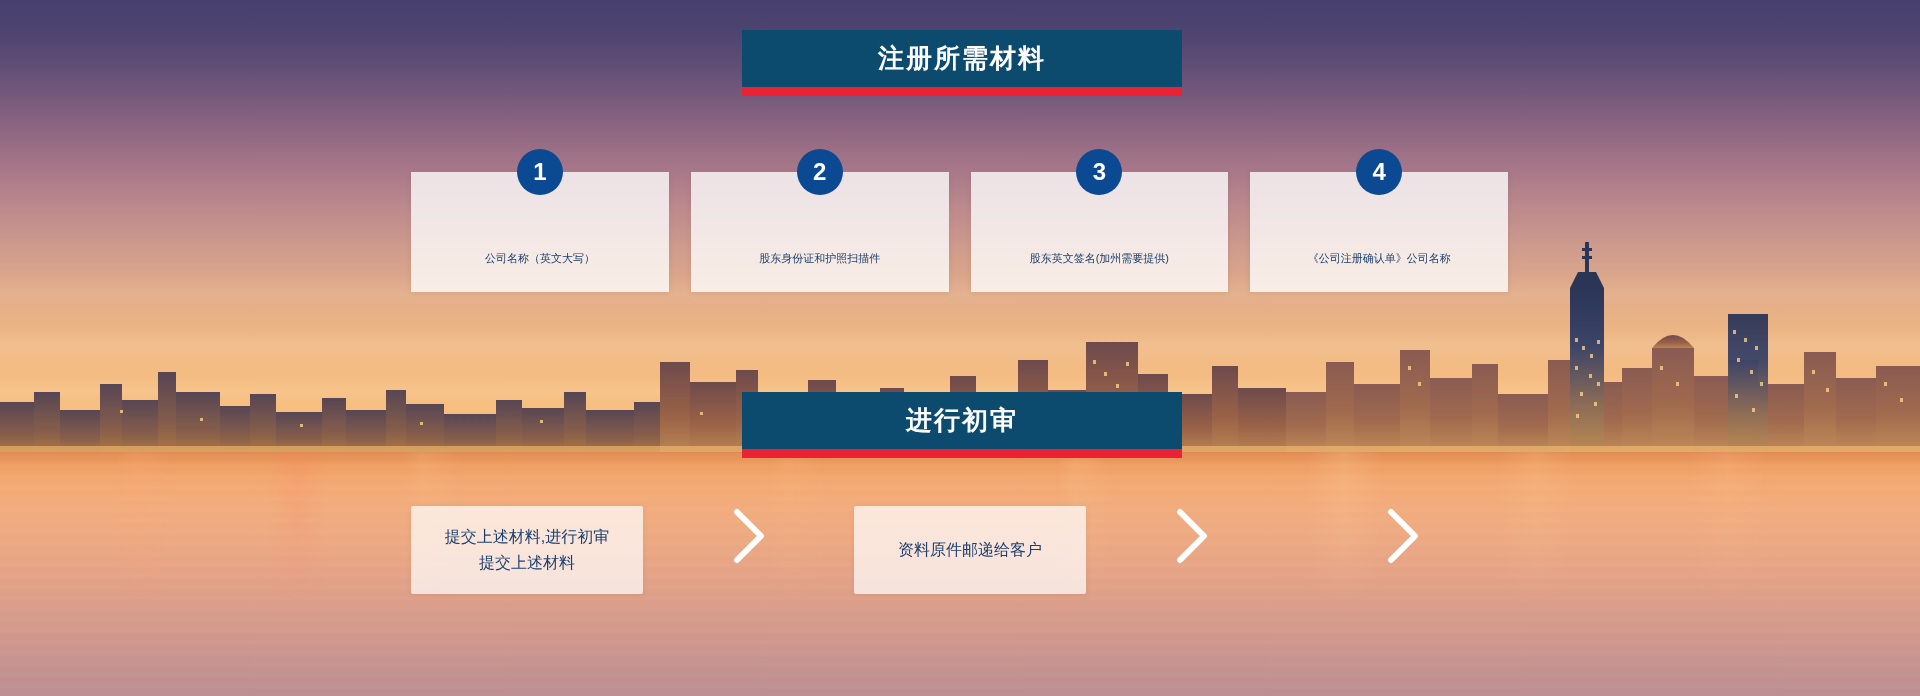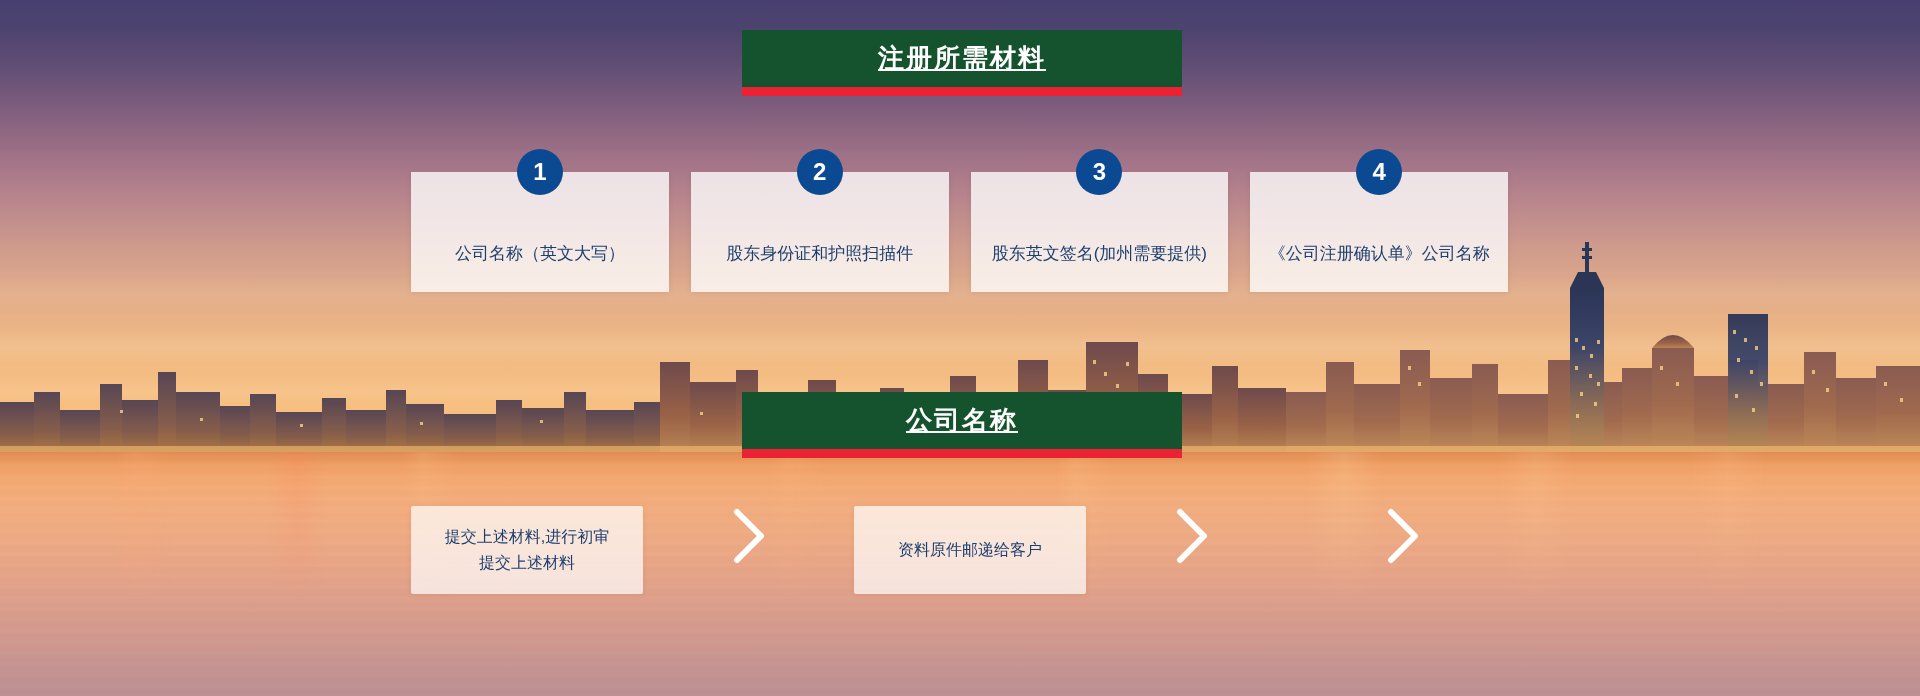--- a/index.html
+++ b/index.html
@@ -117,27 +117,26 @@
   }
   .skyline svg { display: block; width: 1920px; height: 210px; }
 
   
   .banner {
     position: absolute;
     color: #ffffff;
     text-align: center;
   }
   .banner-blue {
-    background: #14532d;
+    background: #0c4a6e;
     display: flex;
     align-items: center;
     justify-content: center;
     font-weight: bold;
     letter-spacing: 2px;
-    text-decoration: underline;
   }
   .banner-red {
     background: #ea2233;
     width: 100%;
   }
 
   #banner-materials { left: 742px; top: 30px; width: 440px; }
   #banner-materials .banner-blue { height: 57px; font-size: 26px; }
   #banner-materials .banner-red  { height: 9px; }
 
@@ -159,21 +158,21 @@
     position: relative;
     flex: 1 1 0;
     background: rgba(255,255,255,0.78);
     box-shadow: 0 1px 5px rgba(90,60,60,0.13);
     display: flex;
     align-items: flex-end;
     justify-content: center;
     padding-bottom: 26px;
   }
   .mat-card .mat-text {
-    font-size: 17px;
+    font-size: 11px;
     color: #1d3f6e;
     line-height: 1.4;
     text-align: center;
     white-space: nowrap;
   }
   .mat-badge {
     position: absolute;
     top: -23px;
     left: 50%;
     transform: translateX(-50%);
@@ -408,21 +407,21 @@
     </div>
 
     <div class="mat-card">
       <div class="mat-badge">4</div>
       <div class="mat-text">《公司注册确认单》公司名称</div>
     </div>
 
   </div>
 
   <div class="banner" id="banner-process">
-    <div class="banner-blue">公司名称</div>
+    <div class="banner-blue">进行初审</div>
     <div class="banner-red"></div>
   </div>
 
   <div id="process">
 
     <div class="flow-card">
       <div class="flow-text">
         <div>提交上述材料,进行初审</div>
         <div>提交上述材料</div>
       </div>

